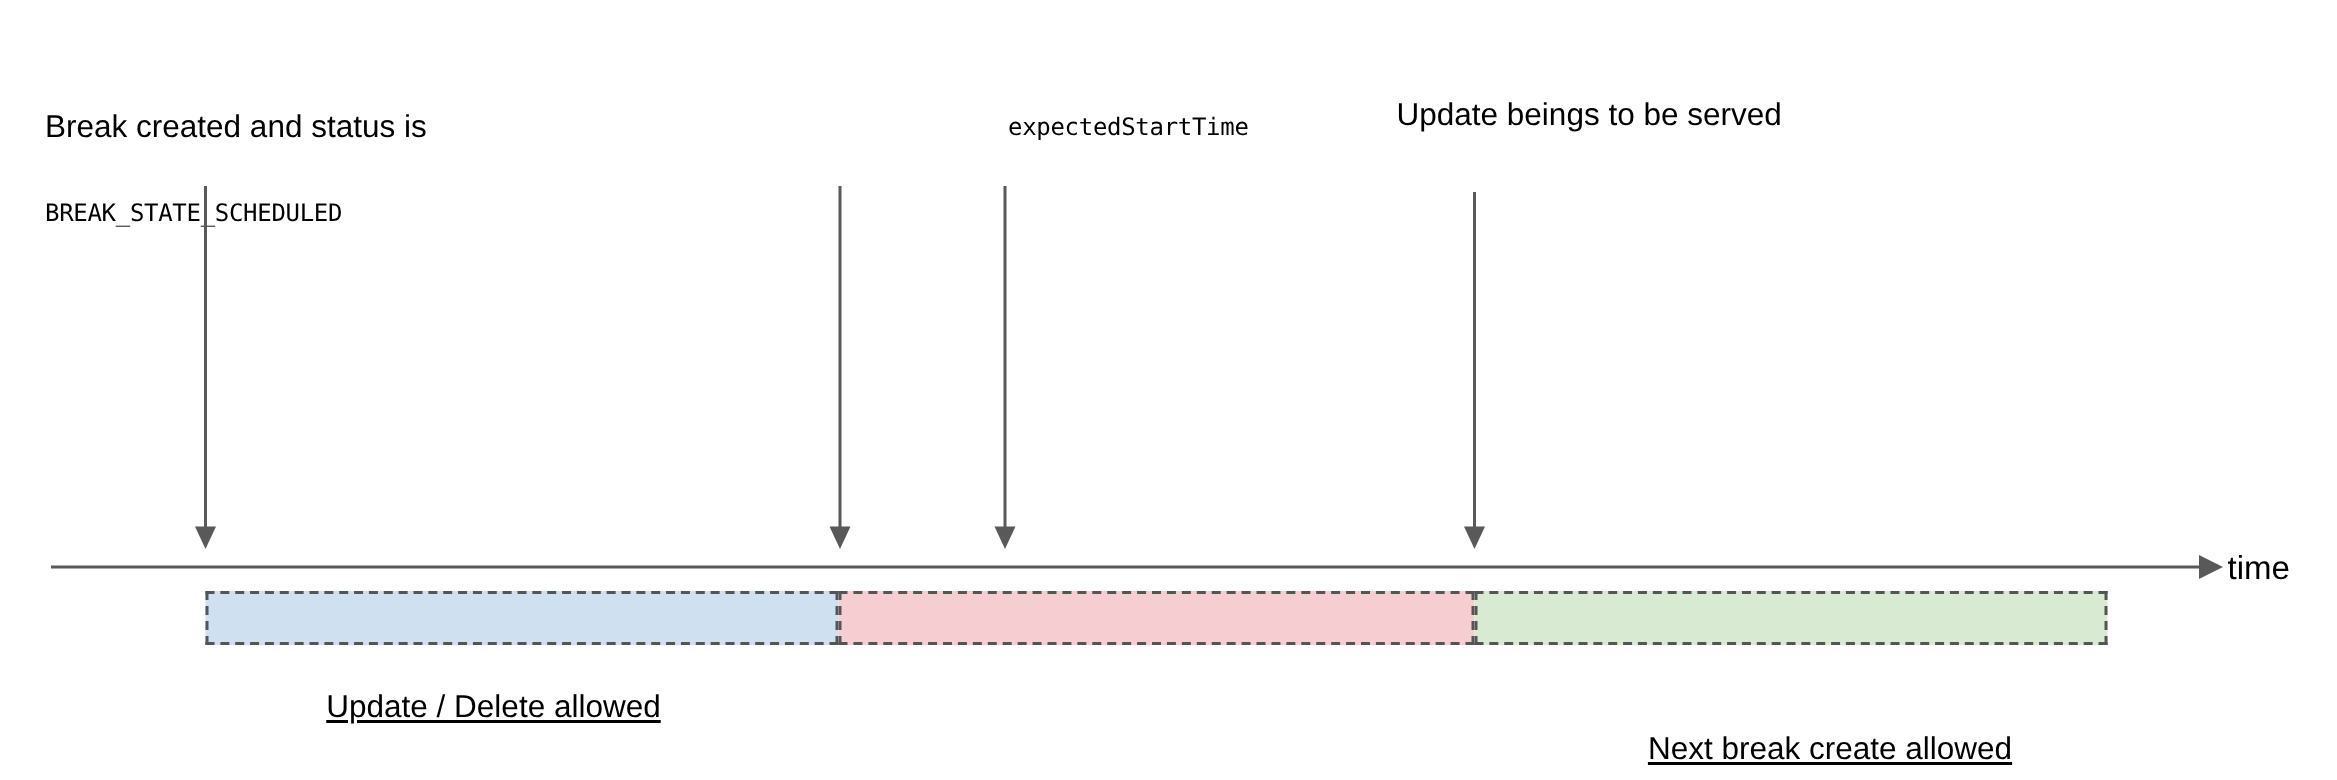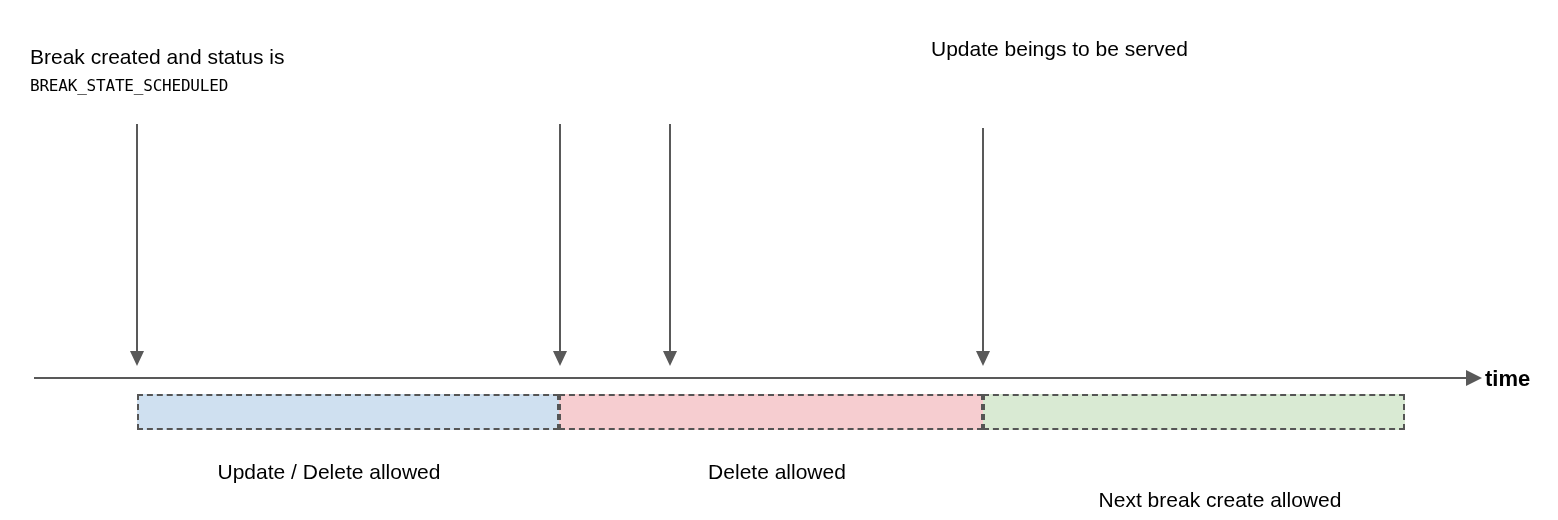--- a/index.html
+++ b/index.html
@@ -26,21 +26,21 @@
     white-space: nowrap;
   }
   .event-label .mono {
     font-family: "DejaVu Sans Mono", "Liberation Mono", monospace;
     font-size: 16px;
     letter-spacing: -0.2px;
   }
   .event-label .sans {
     font-family: "Liberation Sans", sans-serif;
   }
-  .lbl-line { display: block; }
+  .lbl-line { display: block; margin-top: 28px; }
 
   
   .event-arrow {
     position: absolute;
     width: 18px;
   }
   .event-arrow .shaft {
     position: absolute;
     left: 8px;
     top: 0;
@@ -76,21 +76,20 @@
     border-bottom: 8px solid transparent;
     border-left: 16px solid #595959;
   }
   #time-axis-label {
     position: absolute;
     left: 1485px;
     top: 366px;
     font-size: 22px;
     line-height: 26px;
     color: #000000;
-    font-weight: bold;
   }
 
   
   .phase-bar {
     position: absolute;
     top: 394px;
     height: 36px;
     box-sizing: border-box;
     border: 2.5px dashed #555555;
   }
@@ -98,34 +97,36 @@
   
   .phase-caption {
     position: absolute;
     top: 458px;
     font-size: 21px;
     line-height: 27px;
     color: #000000;
     text-align: center;
     white-space: nowrap;
     transform: translateX(-50%);
+    text-decoration: underline;
   }
 </style>
 </head>
 <body>
 
 <div id="stage">
 
   <div class="event-label" id="event-label-0" style="left:30px; top:42px;">
     <span class="lbl-line sans">Break created and status is</span>
     <span class="lbl-line mono">BREAK_STATE_SCHEDULED</span>
   </div>
 
 
   <div class="event-label" id="event-label-2" style="left:672px; top:42px;">
+    <span class="lbl-line mono">expectedStartTime</span>
   </div>
 
   <div class="event-label" id="event-label-3" style="left:931px; top:34px;">
     <span class="lbl-line sans">Update beings to be served</span>
   </div>
 
   <div class="event-arrow" style="left:128px; top:124px; height:242px;">
     <div class="shaft" style="height:228px;"></div>
     <div class="head" style="top:227px;"></div>
   </div>
@@ -147,16 +148,15 @@
 
   <div id="time-axis-line"></div>
   <div id="time-axis-head"></div>
   <div id="time-axis-label">time</div>
 
   <div class="phase-bar" style="left:137px; width:422px; background:#cfe0f0;"></div>
   <div class="phase-bar" style="left:559px; width:424px; background:#f6cdd0;"></div>
   <div class="phase-bar" style="left:983px; width:422px; background:#d9ead3;"></div>
 
   <div class="phase-caption" style="left:329px;">Update / Delete allowed</div>
-  <div class="phase-caption" style="left:777px;">Delete allowed</div>
   <div class="phase-caption" style="left:1220px;margin-top:28px;">Next break create allowed</div>
 
 </div>
 
 </body></html>

